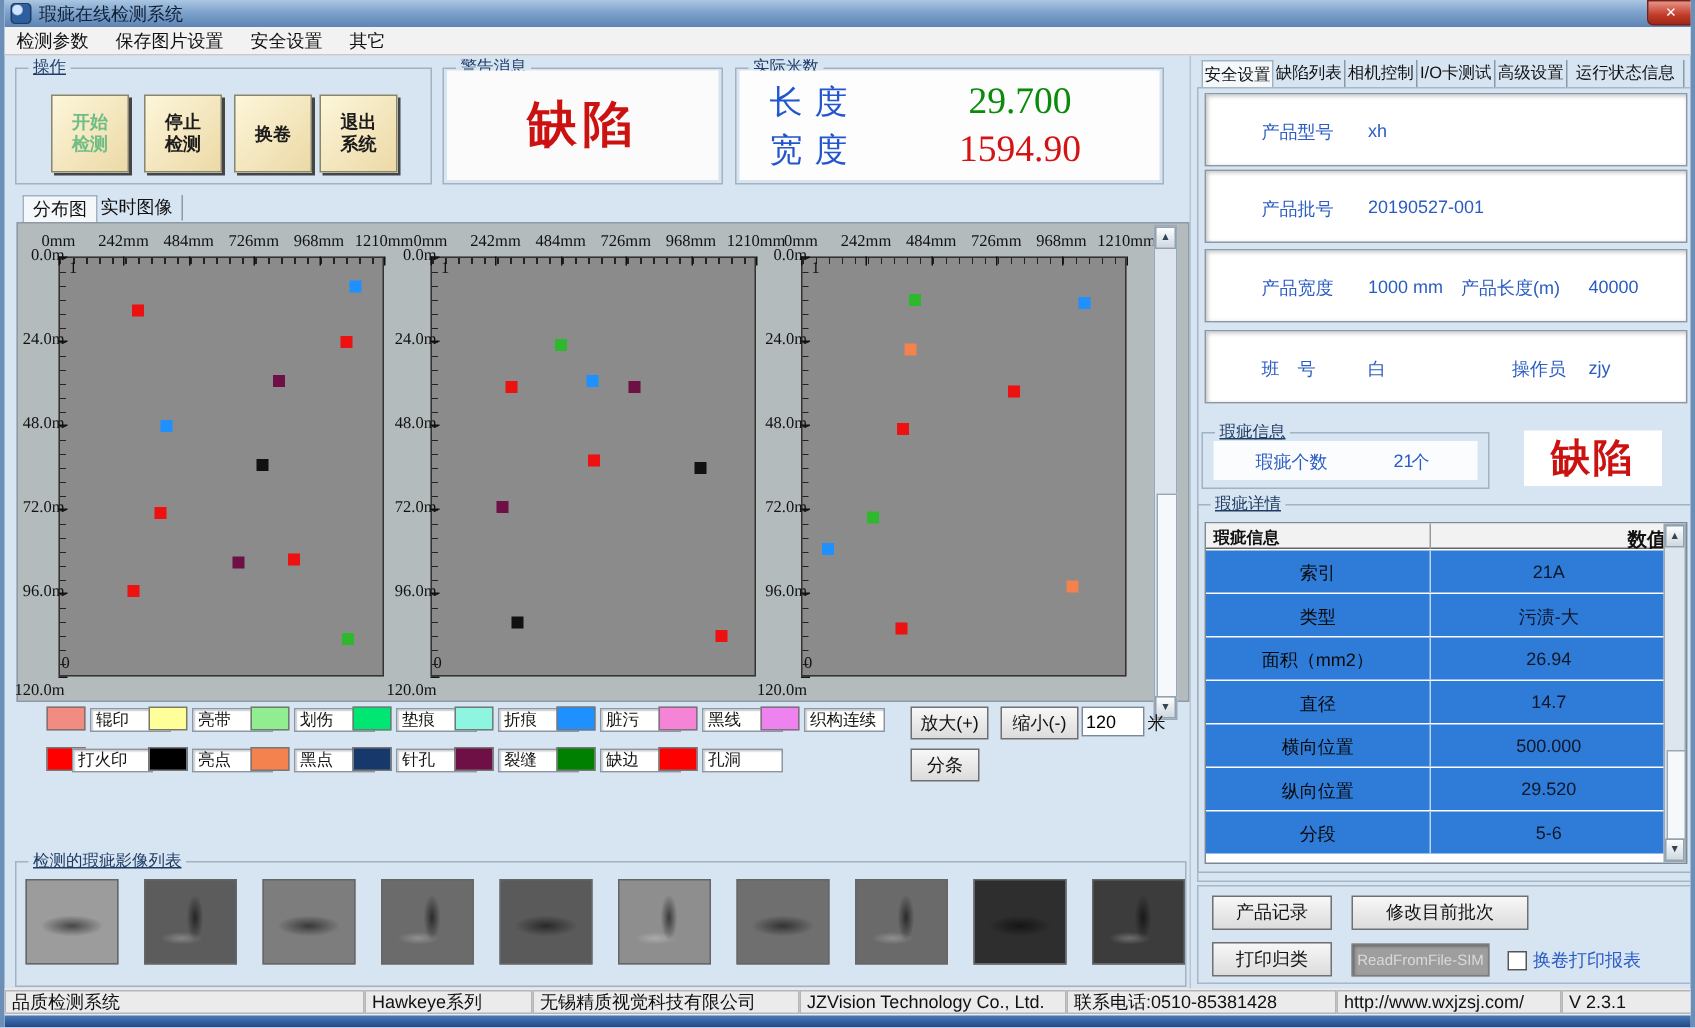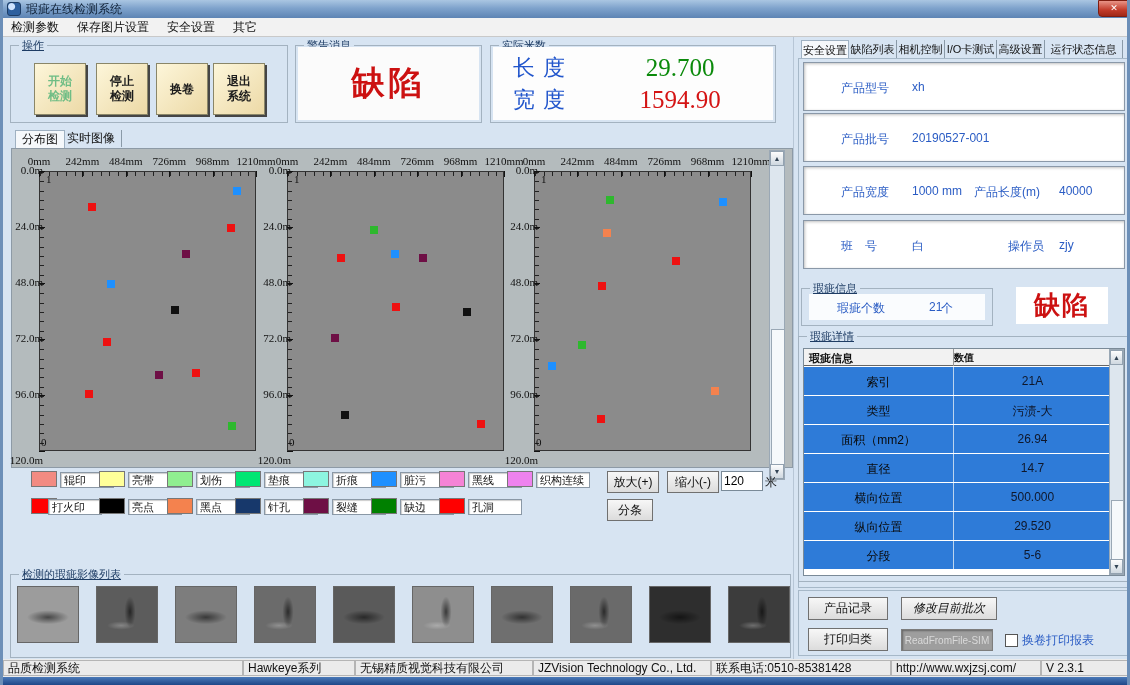--- a/index.html
+++ b/index.html
@@ -84,21 +84,21 @@
   #defect-count-box{position:absolute;left:806px;top:294px;width:176px;height:26px;background:#fafcfe;}
   #defect-count-box span{position:absolute;top:6px;font-size:12px;color:#2a5cc4;}
   #alarm-box{position:absolute;left:1013px;top:287px;width:92px;height:37px;background:#fff;
     display:flex;align-items:center;justify-content:center;}
   #alarm-text{font-size:26px;font-weight:bold;color:#cc1111;letter-spacing:2px;}
   
   #detail-table{position:absolute;left:800px;top:348px;width:322px;height:228px;background:#fff;
     border:1px solid #7a8a98;box-sizing:border-box;}
   .thead{position:absolute;left:0;top:0;width:307px;height:17px;background:#f2f2f2;border-bottom:1px solid #666;box-sizing:border-box;}
   .thead .h1{position:absolute;left:5px;top:2px;font-size:11px;font-weight:bold;color:#111;}
-  .thead .h2{position:absolute;left:150px;width:157px;top:2px;text-align:left;font-size:10px;font-weight:bold;color:#111;}
+  .thead .h2{position:absolute;left:150px;width:157px;top:2px;text-align:right;font-size:13px;font-weight:bold;color:#111;}
   .thead .hsep{position:absolute;left:149px;top:0;width:1px;height:17px;background:#999;}
   .trow{position:absolute;left:0;width:307px;height:28px;background:#2e7bd8;}
   .trow .c1{position:absolute;left:0;width:149px;top:7px;text-align:center;font-size:12px;color:#0a0a0a;}
   .trow .c2{position:absolute;left:150px;width:157px;top:7px;text-align:center;font-size:12px;color:#0f172a;}
   .trow .csep{position:absolute;left:149px;top:0;width:1px;height:28px;background:#bcd4ee;}
   
   #actions-frame{position:absolute;left:795px;top:590px;width:332px;height:66px;border:1px solid #a6b8c8;box-sizing:border-box;}
   .disabled-btn{position:absolute;background:#9e9e9e;border:1px solid #7d7d7d;color:#d9d9d9;
     font-size:10px;display:flex;align-items:center;justify-content:center;box-shadow:inset 1px 1px 2px rgba(0,0,0,.35);box-sizing:border-box;}
   #chk-box{position:absolute;left:1002px;top:634px;width:11px;height:11px;background:#fff;border:1px solid #555;cursor:pointer;}
@@ -431,21 +431,21 @@
       </div>
     <div class="vscroll" style="right:0;top:0;width:15px;height:226px;">
       <div class="sb-btn" style="top:0;">▲</div>
       <div class="sb-thumb" style="top:150px;height:58px;width:11px;"></div>
       <div class="sb-btn" style="bottom:0;">▼</div>
     </div>
   </div>
 
   <div id="actions-frame"></div>
   <div class="winbtn" style="left:805px;top:597px;width:80px;height:23px;">产品记录</div>
-  <div class="winbtn" style="left:898px;top:597px;width:96px;height:23px;font-style:italic;">修改目前批次</div>
+  <div class="winbtn" style="left:898px;top:597px;width:118px;height:23px;">修改目前批次</div>
   <div class="winbtn" style="left:805px;top:628px;width:80px;height:23px;">打印归类</div>
   <div class="disabled-btn" style="left:898px;top:629px;width:92px;height:22px;">ReadFromFile-SIM</div>
   <div id="chk-box"></div>
   <span id="chk-label">换卷打印报表</span>
 
   <div class="groupbox" style="left:7px;top:574px;width:781px;height:84px;">
     <span class="gb-label">检测的瑕疵影像列表</span>
   </div>
   <div id="thumbs">
       <div class="thumb" style="left: 14px; background: rgb(156, 156, 156);"></div>

